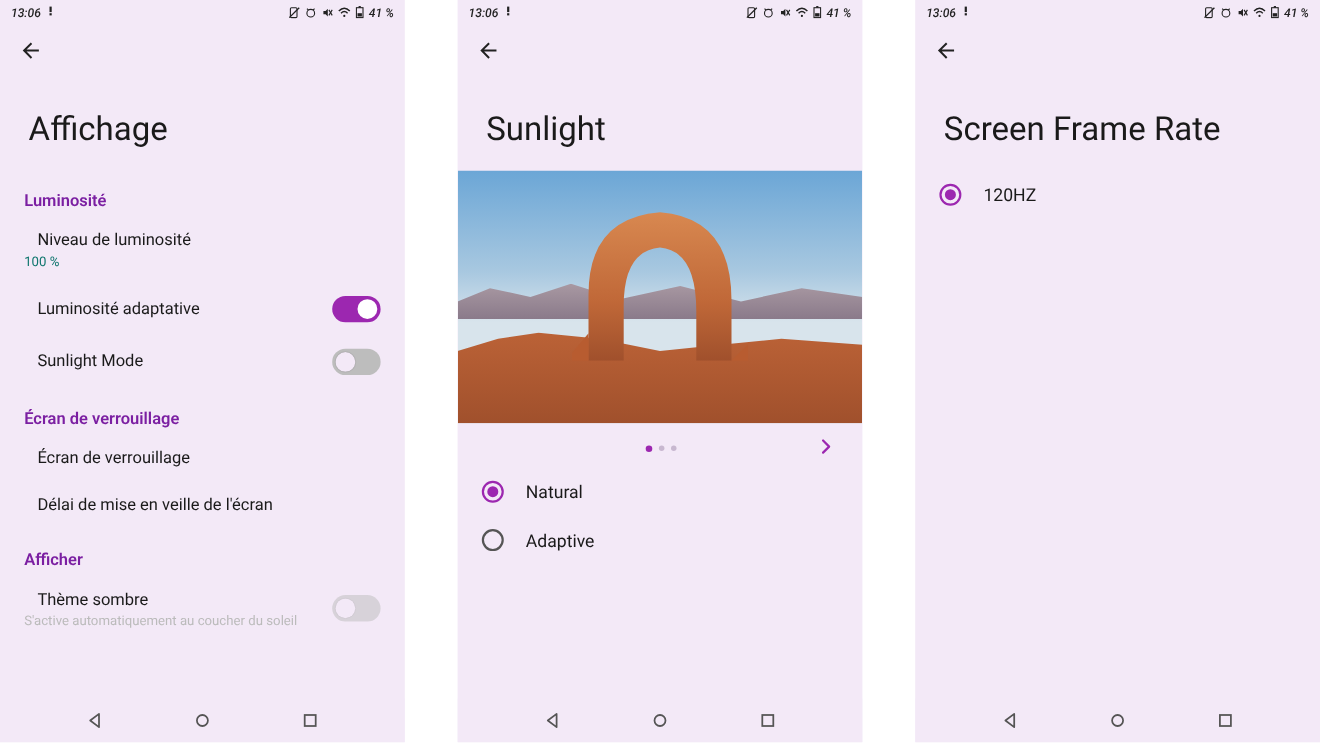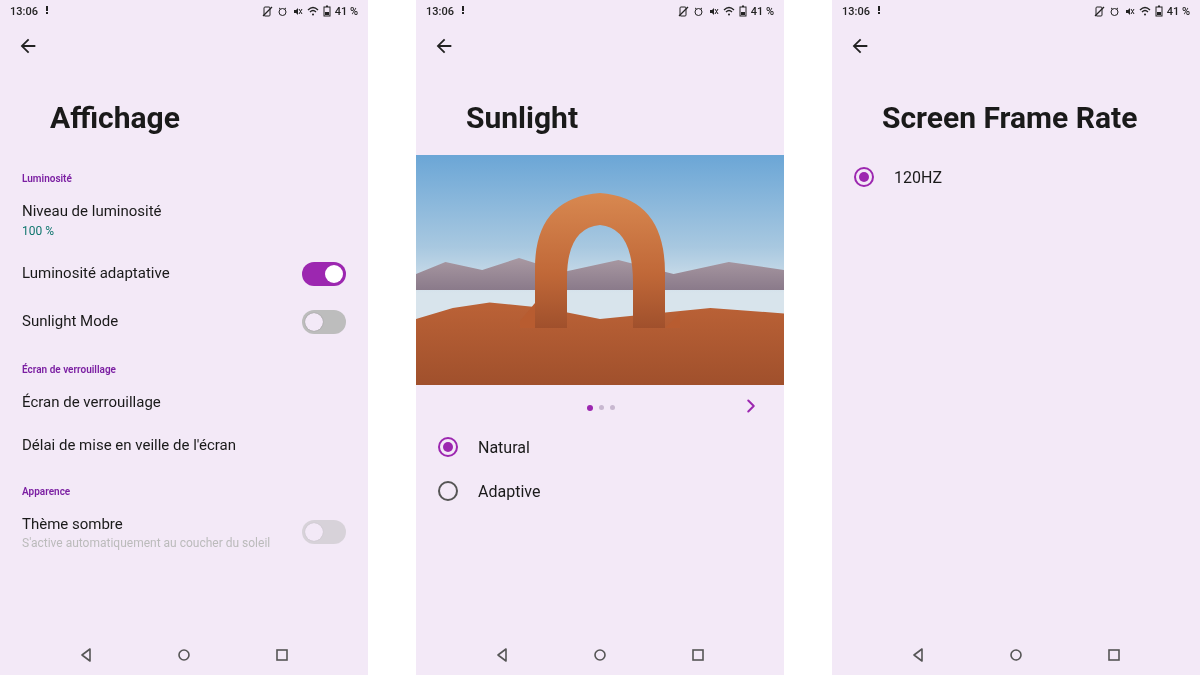--- a/index.html
+++ b/index.html
@@ -26,20 +26,21 @@
   
   .status-bar {
     height: 22px;
     display: flex;
     align-items: center;
     justify-content: space-between;
     padding: 0 10px;
     font-size: 11px;
     color: #222;
     font-weight: 500;
+    font-style: italic;
   }
   .status-left, .status-right {
     display: flex;
     align-items: center;
     gap: 4px;
   }
   .status-right svg { display: block; }
 
   
   .app-bar {
@@ -57,42 +58,42 @@
     border-radius: 50%;
   }
 
   .content {
     flex: 1;
     overflow: hidden;
     position: relative;
   }
   .page-title {
     font-size: 30px;
-    font-weight: 700;
+    font-weight: 400;
     color: #1a1a1a;
     padding: 30px 26px 20px;
-    margin-left: 24px;
   }
   .section-header {
-    font-size: 10px;
+    font-size: 15px;
     font-weight: 600;
     color: #7b1fa2;
     padding: 18px 22px 6px;
   }
   .setting-row {
     padding: 12px 22px;
     display: flex;
     align-items: center;
     justify-content: space-between;
   }
   .setting-text { flex: 1; }
   .setting-title {
     font-size: 15px;
     color: #1a1a1a;
     line-height: 1.3;
+    margin-left: 12px;
   }
   .setting-sub {
     font-size: 12px;
     color: #0f766e;
     margin-top: 2px;
   }
 
   
   .toggle {
     width: 44px;
@@ -316,21 +317,21 @@
         <div class="setting-title">Écran de verrouillage</div>
       </div>
     </div>
 
     <div class="setting-row">
       <div class="setting-text">
         <div class="setting-title">Délai de mise en veille de l'écran</div>
       </div>
     </div>
 
-    <div class="section-header">Apparence</div>
+    <div class="section-header">Afficher</div>
 
     <div class="setting-row" style="position:relative; padding-bottom:6px;">
       <div class="setting-text">
         <div class="setting-title">Thème sombre</div>
         <div class="setting-sub" style="color:#bbb">S'active automatiquement au coucher du soleil</div>
       </div>
       <div class="toggle off" style="opacity:0.5">
           <div class="knob"></div>
         </div>
     </div>

